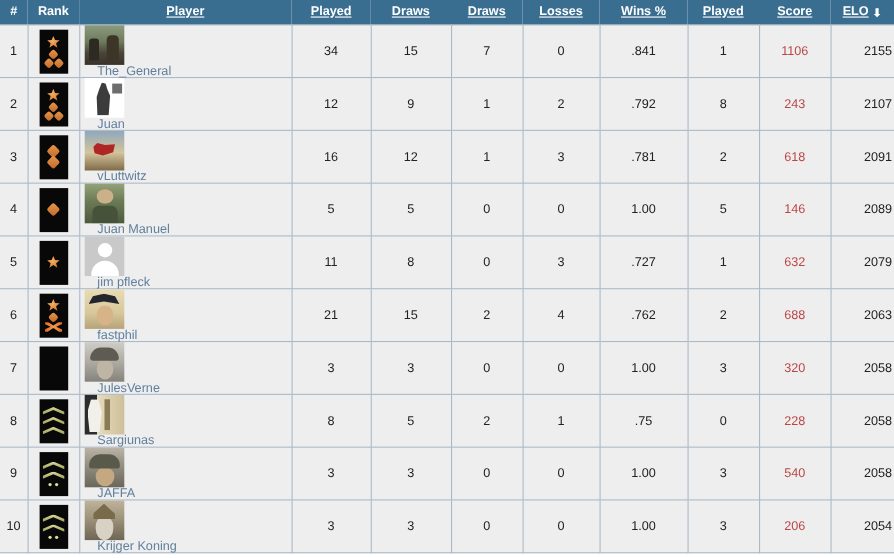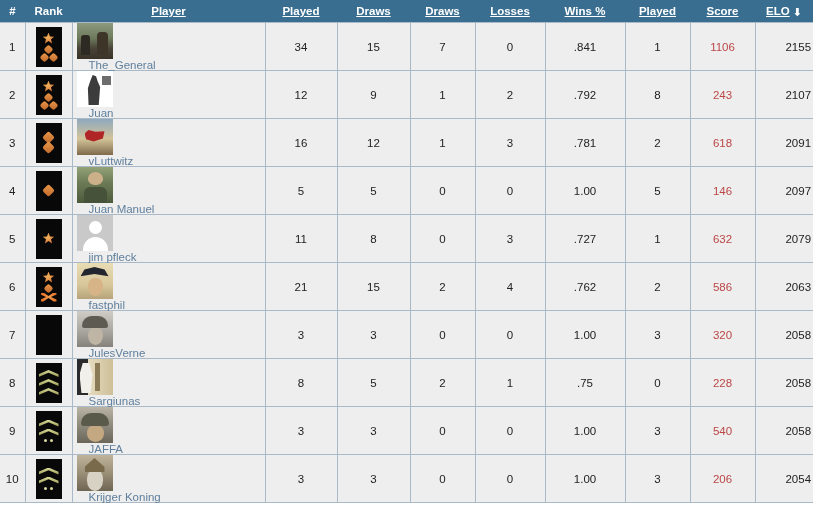--- a/index.html
+++ b/index.html
@@ -359,21 +359,21 @@
             <span class="pname">Juan Manuel</span>
           </div>
         </td>
         <td class="cell-num">5</td>
         <td class="cell-num">5</td>
         <td class="cell-num">0</td>
         <td class="cell-num">0</td>
         <td class="cell-num">1.00</td>
         <td class="cell-num">5</td>
         <td class="cell-score">146</td>
-        <td class="cell-elo">2097</td>
+        <td class="cell-elo">2089</td>
       </tr>
       <tr>
         <td class="cell-num">5</td>
         <td>
           <div class="rank-badge">
             <div class="pip-star"></div>
           </div>
         </td>
         <td>
           <div class="player-cell">
@@ -404,21 +404,21 @@
             <div class="avatar av-tricorn"></div>
             <span class="pname">fastphil</span>
           </div>
         </td>
         <td class="cell-num">21</td>
         <td class="cell-num">15</td>
         <td class="cell-num">2</td>
         <td class="cell-num">4</td>
         <td class="cell-num">.762</td>
         <td class="cell-num">2</td>
-        <td class="cell-score">586</td>
+        <td class="cell-score">688</td>
         <td class="cell-elo">2063</td>
       </tr>
       <tr>
         <td class="cell-num">7</td>
         <td>
           <div class="rank-badge"></div>
         </td>
         <td>
           <div class="player-cell">
             <div class="avatar av-helmet"></div>

